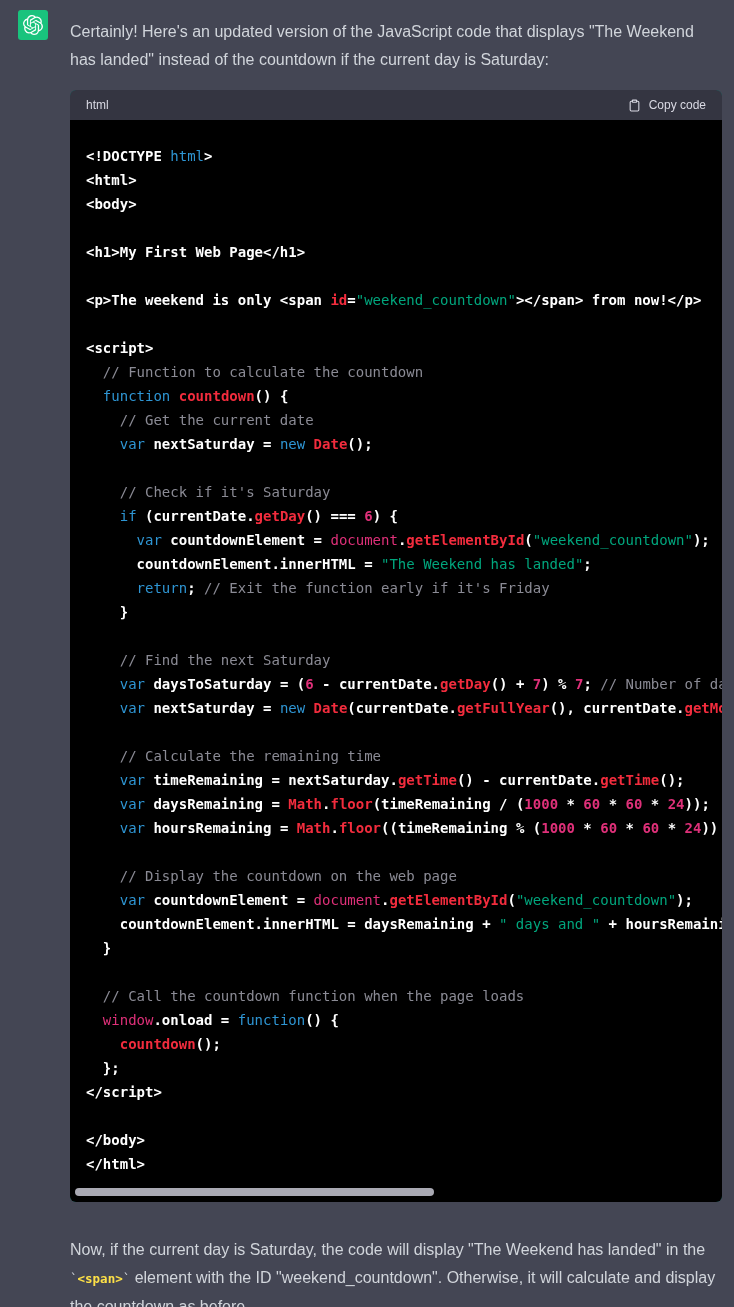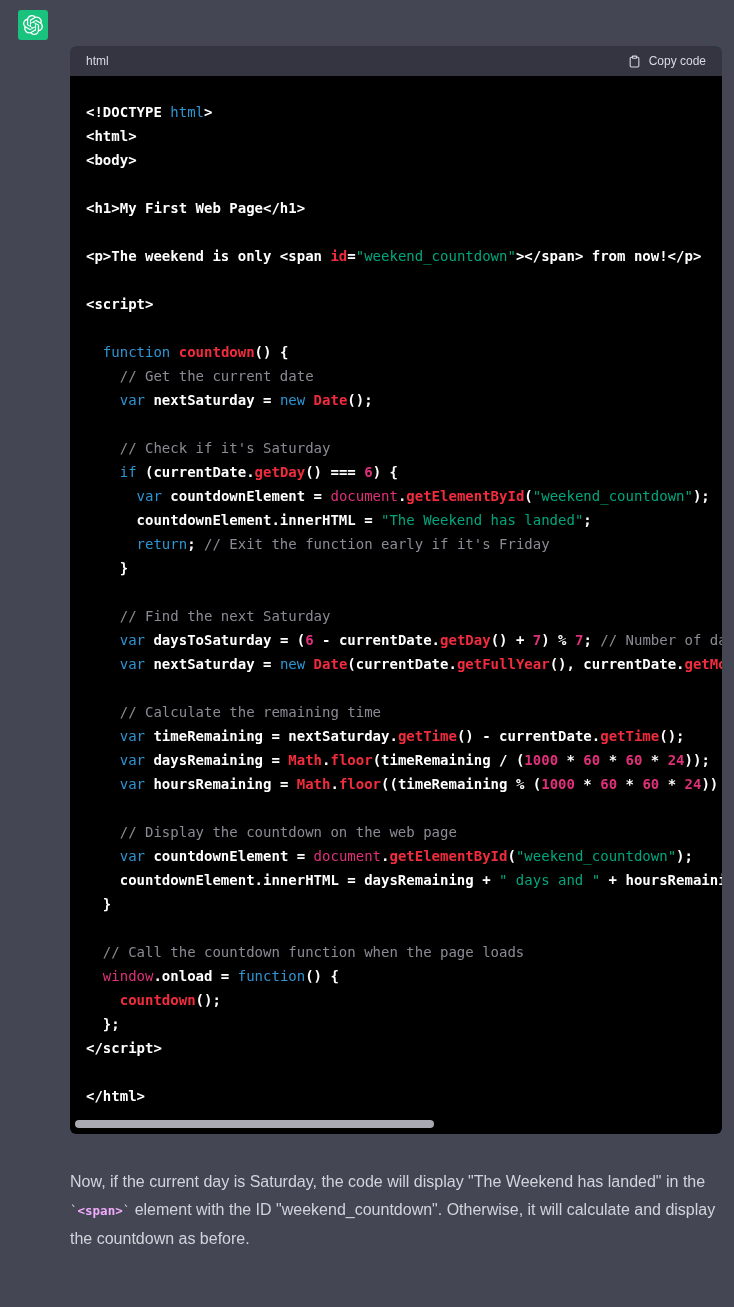--- a/index.html
+++ b/index.html
@@ -14,25 +14,25 @@
   .avatar {
     position:absolute; left:18px; top:10px;
     width:30px; height:30px; border-radius:3px;
     background:var(--avatar-bg,#19c37d);
     display:flex; align-items:center; justify-content:center;
   }
   .prose { color:var(--text,#d1d5db); font-size:16px; line-height:28px; }
   .outro { margin-top:34px; }
   .inline-code {
     font-family:"DejaVu Sans Mono",monospace;
-    font-size:12.5px; font-weight:700; color:#f0abfc;
+    font-size:12.5px; font-weight:700; color:#fde047;
   }
   .tick { font-family:"DejaVu Sans Mono",monospace; font-size:12.5px; font-weight:400; }
   .codeblock {
-    margin-top:28px; border-radius:6px; overflow:hidden; background:#0f766e;
+    margin-top:16px; border-radius:6px; overflow:hidden; background:#0f766e;
   }
   .codeblock-header {
     height:30px; background:var(--code-header-bg,#343541);
     display:flex; align-items:center; justify-content:space-between;
     padding:0 16px; color:var(--code-header-text,#d9d9e3); font-size:12px;
   }
   .copy-btn {
     display:flex; align-items:center; gap:8px;
     background:none; border:none; padding:0;
     color:var(--code-header-text,#d9d9e3);
@@ -64,20 +64,21 @@
 <body>
 
 <div class="message">
 
   <div class="avatar">
     <svg width="20" height="20" viewBox="0 0 24 24" fill="#ffffff" aria-hidden="true">
       <path d="M22.2819 9.8211a5.9847 5.9847 0 0 0-.5157-4.9108 6.0462 6.0462 0 0 0-6.5098-2.9A6.0651 6.0651 0 0 0 4.9807 4.1818a5.9847 5.9847 0 0 0-3.9977 2.9 6.0462 6.0462 0 0 0 .7427 7.0966 5.98 5.98 0 0 0 .511 4.9107 6.051 6.051 0 0 0 6.5146 2.9001A5.9847 5.9847 0 0 0 13.2599 24a6.0557 6.0557 0 0 0 5.7718-4.2058 5.9894 5.9894 0 0 0 3.9977-2.9001 6.0557 6.0557 0 0 0-.7475-7.073zm-9.022 12.6081a4.4755 4.4755 0 0 1-2.8764-1.0408l.1419-.0804 4.7783-2.7582a.7948.7948 0 0 0 .3927-.6813v-6.7369l2.02 1.1686a.071.071 0 0 1 .038.0615v5.5826a4.504 4.504 0 0 1-4.4945 4.4849zm-9.6607-4.1254a4.4708 4.4708 0 0 1-.5346-3.0137l.142.0852 4.783 2.7582a.7712.7712 0 0 0 .7806 0l5.8428-3.3685v2.3324a.0804.0804 0 0 1-.0332.0615L9.74 19.9502a4.4992 4.4992 0 0 1-6.1408-1.6464zM2.3408 7.8956a4.485 4.485 0 0 1 2.3655-1.9728V11.6a.7664.7664 0 0 0 .3879.6765l5.8144 3.3543-2.0201 1.1685a.0757.0757 0 0 1-.071 0l-4.8303-2.7865A4.504 4.504 0 0 1 2.3408 7.8956zm16.5963 3.8558L13.1038 8.364 15.1192 7.2a.0757.0757 0 0 1 .071 0l4.8303 2.7913a4.4944 4.4944 0 0 1-.6765 8.1042v-5.6772a.79.79 0 0 0-.407-.667zm2.0107-3.0231l-.142-.0852-4.7735-2.7818a.7759.7759 0 0 0-.7854 0L9.409 9.2297V6.8974a.0662.0662 0 0 1 .0284-.0615l4.8303-2.7866a4.4992 4.4992 0 0 1 6.6802 4.66zM8.3065 12.863l-2.02-1.1638a.0804.0804 0 0 1-.038-.0567V6.0742a4.4992 4.4992 0 0 1 7.3757-3.4537l-.142.0805L8.704 5.459a.7948.7948 0 0 0-.3927.6813zm1.0976-2.3654l2.602-1.4998 2.6069 1.4998v2.9994l-2.5974 1.4997-2.6067-1.4997z"></path>
     </svg>
   </div>
 
+  <p class="prose">Certainly! Here's an updated version of the JavaScript code that displays "The Weekend has landed" instead of the countdown if the current day is Saturday:</p>
 
   <div class="codeblock">
     <div class="codeblock-header">
       <span>html</span>
       <button class="copy-btn">
         <svg width="13" height="15" viewBox="0 0 24 24" fill="none" stroke="currentColor" stroke-width="2" stroke-linecap="round" stroke-linejoin="round" aria-hidden="true">
           <path d="M16 4h2a2 2 0 0 1 2 2v14a2 2 0 0 1-2 2H6a2 2 0 0 1-2-2V6a2 2 0 0 1 2-2h2"></path>
           <rect x="8" y="2" width="8" height="4" rx="1"></rect>
         </svg>
         <span>Copy code</span>
@@ -87,21 +88,21 @@
       <div>
           <div class="code-line"><span class="sy-d">&lt;!DOCTYPE </span><span class="sy-k">html</span><span class="sy-d">&gt;</span></div>
           <div class="code-line"><span class="sy-d">&lt;html&gt;</span></div>
           <div class="code-line"><span class="sy-d">&lt;body&gt;</span></div>
           <div class="code-line">&nbsp;</div>
           <div class="code-line"><span class="sy-d">&lt;h1&gt;My First Web Page&lt;/h1&gt;</span></div>
           <div class="code-line">&nbsp;</div>
           <div class="code-line"><span class="sy-d">&lt;p&gt;The weekend is only &lt;span </span><span class="sy-f">id</span><span class="sy-d">=</span><span class="sy-s">"weekend_countdown"</span><span class="sy-d">&gt;&lt;/span&gt; from now!&lt;/p&gt;</span></div>
           <div class="code-line">&nbsp;</div>
           <div class="code-line"><span class="sy-d">&lt;script&gt;</span></div>
-          <div class="code-line"><span class="sy-d">  </span></div>
+          <div class="code-line"><span class="sy-d">  </span><span class="sy-c">// Function to calculate the countdown</span></div>
           <div class="code-line"><span class="sy-d">  </span><span class="sy-k">function</span><span class="sy-d"> </span><span class="sy-f">countdown</span><span class="sy-d">() {</span></div>
           <div class="code-line"><span class="sy-d">    </span><span class="sy-c">// Get the current date</span></div>
           <div class="code-line"><span class="sy-d">    </span><span class="sy-k">var</span><span class="sy-d"> nextSaturday = </span><span class="sy-k">new</span><span class="sy-d"> </span><span class="sy-f">Date</span><span class="sy-d">();</span></div>
           <div class="code-line">&nbsp;</div>
           <div class="code-line"><span class="sy-d">    </span><span class="sy-c">// Check if it's Saturday</span></div>
           <div class="code-line"><span class="sy-d">    </span><span class="sy-k">if</span><span class="sy-d"> (currentDate.</span><span class="sy-f">getDay</span><span class="sy-d">() === </span><span class="sy-n">6</span><span class="sy-d">) {</span></div>
           <div class="code-line"><span class="sy-d">      </span><span class="sy-k">var</span><span class="sy-d"> countdownElement = </span><span class="sy-v">document</span><span class="sy-d">.</span><span class="sy-f">getElementById</span><span class="sy-d">(</span><span class="sy-s">"weekend_countdown"</span><span class="sy-d">);</span></div>
           <div class="code-line"><span class="sy-d">      countdownElement.innerHTML = </span><span class="sy-s">"The Weekend has landed"</span><span class="sy-d">;</span></div>
           <div class="code-line"><span class="sy-d">      </span><span class="sy-k">return</span><span class="sy-d">; </span><span class="sy-c">// Exit the function early if it's Friday</span></div>
           <div class="code-line"><span class="sy-d">    }</span></div>
@@ -119,20 +120,21 @@
           <div class="code-line"><span class="sy-d">    </span><span class="sy-k">var</span><span class="sy-d"> countdownElement = </span><span class="sy-v">document</span><span class="sy-d">.</span><span class="sy-f">getElementById</span><span class="sy-d">(</span><span class="sy-s">"weekend_countdown"</span><span class="sy-d">);</span></div>
           <div class="code-line"><span class="sy-d">    countdownElement.innerHTML = daysRemaining + </span><span class="sy-s">" days and "</span><span class="sy-d"> + hoursRemaini</span></div>
           <div class="code-line"><span class="sy-d">  }</span></div>
           <div class="code-line">&nbsp;</div>
           <div class="code-line"><span class="sy-d">  </span><span class="sy-c">// Call the countdown function when the page loads</span></div>
           <div class="code-line"><span class="sy-d">  </span><span class="sy-v">window</span><span class="sy-d">.onload = </span><span class="sy-k">function</span><span class="sy-d">() {</span></div>
           <div class="code-line"><span class="sy-d">    </span><span class="sy-f">countdown</span><span class="sy-d">();</span></div>
           <div class="code-line"><span class="sy-d">  };</span></div>
           <div class="code-line"><span class="sy-d">&lt;/script&gt;</span></div>
           <div class="code-line">&nbsp;</div>
+          <div class="code-line"><span class="sy-d">&lt;/body&gt;</span></div>
           <div class="code-line"><span class="sy-d">&lt;/html&gt;</span></div>
         </div>
       <div class="hscroll"></div>
     </div>
   </div>
 
   <p class="prose outro"><span>Now, if the current day is Saturday, the code will display "The Weekend has landed" in the </span><span class="tick">`</span><span class="inline-code">&lt;span&gt;</span><span class="tick">`</span><span> element with the ID "weekend_countdown". Otherwise, it will calculate and display the countdown as before.</span></p>
 
 </div>
 

